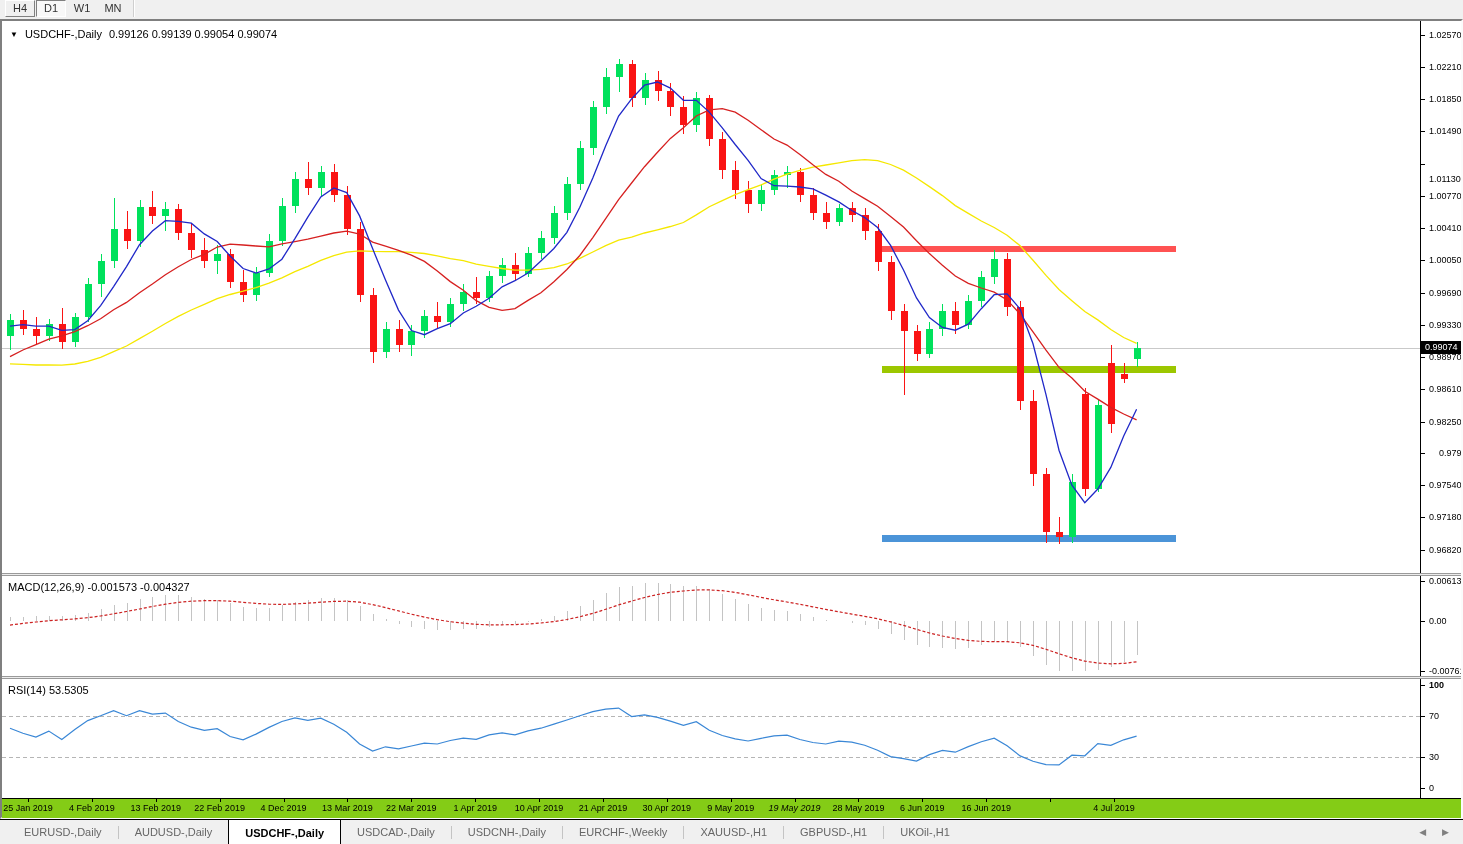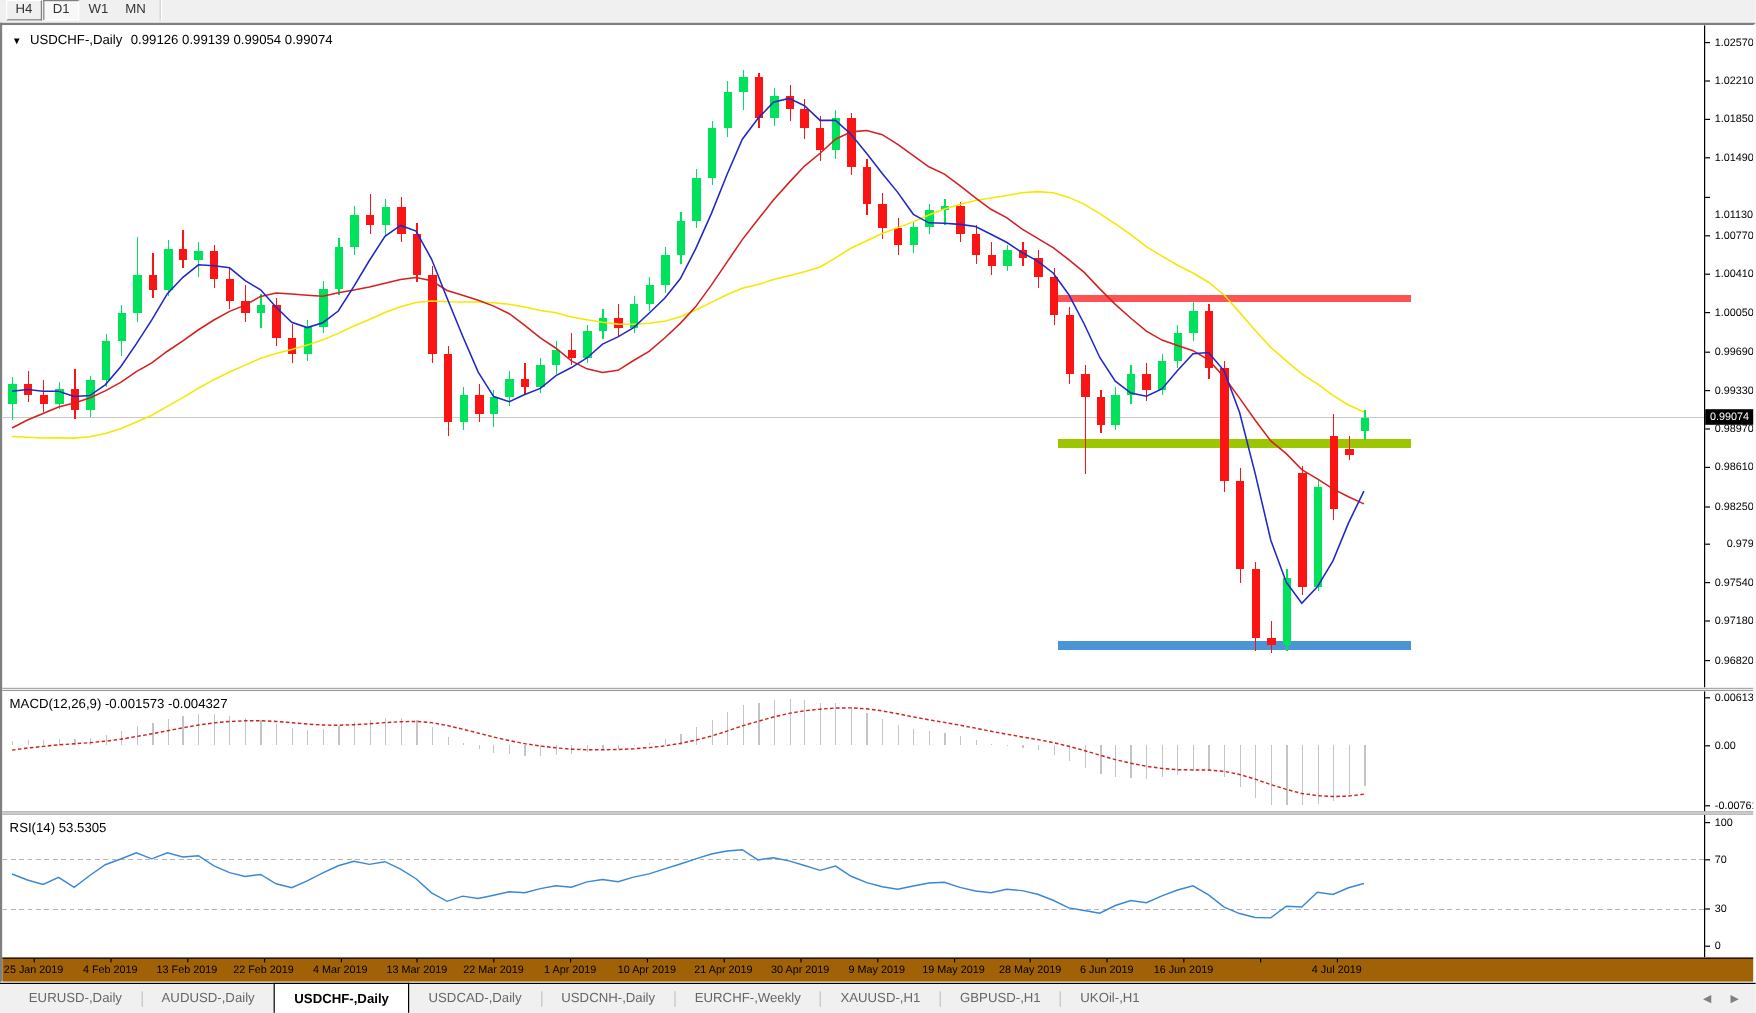--- a/index.html
+++ b/index.html
@@ -16,21 +16,21 @@
   #panel-rsi{height:119px}
   .splitter{height:3px;box-sizing:border-box;background:#ececec;border-top:1px solid #9a9a9a;border-bottom:1px solid #9a9a9a}
   .panel svg{position:absolute;top:0;left:0}
   .axis-line{position:absolute;top:0;bottom:0;left:1418px;width:1px;background:#000}
   .axis-label{position:absolute;left:1427px;font-size:9px;color:#000;line-height:11px;white-space:nowrap}
   .axis-tick{position:absolute;left:1419px;width:4px;height:1px;background:#000}
   .chart-title{position:absolute;top:7px;left:8px;font-size:11px;color:#000;display:flex;gap:7px;align-items:center}
   .collapse-marker{font-size:8px;color:#000}
   .ind-label{position:absolute;top:5px;left:6px;font-size:11px;color:#000}
   #price-badge{position:absolute;left:1419px;width:52px;height:13px;background:#000;color:#fff;font-size:9px;line-height:13px;padding-left:4px;box-sizing:border-box;z-index:5}
-  #date-axis{position:relative;height:19px;background:#a16207;border-top:1px solid #000}
+  #date-axis{position:relative;height:19px;background:#84cc16;border-top:1px solid #000}
   .date-label{position:absolute;top:4px;transform:translateX(-50%);font-size:9px;color:#000;white-space:nowrap}
   .date-tick{position:absolute;top:0;width:1px;height:3px;background:#000}
   .tabbar{position:absolute;left:0;right:0;bottom:0;height:25px;background:#f0f0f0;border-top:1px solid #000;display:flex;align-items:stretch;padding-left:8px;box-sizing:border-box}
   .tab{font-size:11px;color:#666;padding:6px 16px 0;white-space:nowrap;box-sizing:border-box}
   .tab.active{background:#fff;color:#000;font-weight:bold;border:1px solid #000;border-bottom:none;margin-top:-1px;padding-top:7px}
   .tab-sep{width:1px;background:#c4c4c4;margin:6px 0 5px}
   .tab-arrows{margin-left:auto;display:flex;align-items:center;gap:16px;padding-right:14px;color:#808080;font-size:9px}
 </style>
 </head>
 <body>
@@ -376,55 +376,55 @@
     </div>
   <div class="splitter"></div>
   <div class="panel" id="panel-rsi">
     <svg id="svg-rsi" width="1459" height="119">
         <line x1="0" y1="37.400000000000006" x2="1418" y2="37.400000000000006" stroke="#b5b5b5" stroke-width="1" stroke-dasharray="4 3" shape-rendering="crispEdges"></line>
         <line x1="0" y1="78.60000000000001" x2="1418" y2="78.60000000000001" stroke="#b5b5b5" stroke-width="1" stroke-dasharray="4 3" shape-rendering="crispEdges"></line>
         <path d="M8.0 49.3 L20.9 54.3 L33.9 58.0 L46.8 52.1 L59.8 60.5 L72.8 50.6 L85.7 41.6 L98.6 36.8 L111.6 31.6 L124.5 36.7 L137.5 31.7 L150.4 35.1 L163.4 34.1 L176.3 42.5 L189.3 48.2 L202.3 51.4 L215.2 49.7 L228.1 57.5 L241.1 60.8 L254.0 55.1 L267.0 48.4 L279.9 42.5 L292.9 38.8 L305.8 41.3 L318.8 39.1 L331.8 45.3 L344.7 53.3 L357.6 65.0 L370.6 72.1 L383.5 67.8 L396.5 69.8 L409.4 67.0 L422.4 64.1 L435.3 65.0 L448.3 61.5 L461.3 59.1 L474.2 60.3 L487.1 55.9 L500.1 53.9 L513.0 55.8 L526.0 51.9 L538.9 49.2 L551.9 45.1 L564.9 41.0 L577.8 36.7 L590.8 32.7 L603.7 30.1 L616.6 29.1 L629.6 37.6 L642.5 35.8 L655.5 38.4 L668.4 42.2 L681.4 46.3 L694.3 42.7 L707.3 51.2 L720.3 56.5 L733.2 59.9 L746.1 62.0 L759.1 59.3 L772.0 56.8 L785.0 56.2 L797.9 60.5 L810.9 63.5 L823.8 65.0 L836.8 62.1 L849.8 63.2 L862.7 66.2 L875.6 71.2 L888.6 77.6 L901.5 79.7 L914.5 82.0 L927.4 75.6 L940.4 71.4 L953.3 73.2 L966.3 67.6 L979.3 62.7 L992.2 59.2 L1005.1 66.7 L1018.1 76.9 L1031.0 82.3 L1044.0 85.6 L1057.0 85.9 L1069.9 76.2 L1082.8 76.8 L1095.8 64.6 L1108.8 66.4 L1121.7 60.8 L1134.6 57.2 " fill="none" stroke="#3A87D6" stroke-width="1.2"></path>
       </svg>
     <div class="axis-line"></div>
     <div class="ind-label">RSI(14) 53.5305</div>
-  <div class="axis-label" style="top: 1px;">100</div>
+  <div class="axis-label" style="top: 1px; font-weight: bold;">100</div>
       <div class="axis-tick" style="top: 6px;"></div>
       <div class="axis-label" style="top: 31.9px;">70</div>
       <div class="axis-tick" style="top: 36.9px;"></div>
       <div class="axis-label" style="top: 73.1px;">30</div>
       <div class="axis-tick" style="top: 78.1px;"></div>
       <div class="axis-label" style="top: 104px;">0</div>
       <div class="axis-tick" style="top: 109px;"></div>
     </div>
   <div id="date-axis">
       <div class="date-label" style="left: 26px;">25 Jan 2019</div>
       <div class="date-tick" style="left: 26px;"></div>
       <div class="date-label" style="left: 89.88px;">4 Feb 2019</div>
       <div class="date-tick" style="left: 89.88px;"></div>
       <div class="date-label" style="left: 153.76px;">13 Feb 2019</div>
       <div class="date-tick" style="left: 153.76px;"></div>
       <div class="date-label" style="left: 217.64px;">22 Feb 2019</div>
       <div class="date-tick" style="left: 217.64px;"></div>
-      <div class="date-label" style="left: 281.52px;">4 Mar 2019</div>
+      <div class="date-label" style="left: 281.52px;">4 Dec 2019</div>
       <div class="date-tick" style="left: 281.52px;"></div>
       <div class="date-label" style="left: 345.4px;">13 Mar 2019</div>
       <div class="date-tick" style="left: 345.4px;"></div>
       <div class="date-label" style="left: 409.28px;">22 Mar 2019</div>
       <div class="date-tick" style="left: 409.28px;"></div>
       <div class="date-label" style="left: 473.16px;">1 Apr 2019</div>
       <div class="date-tick" style="left: 473.16px;"></div>
       <div class="date-label" style="left: 537.04px;">10 Apr 2019</div>
       <div class="date-tick" style="left: 537.04px;"></div>
       <div class="date-label" style="left: 600.92px;">21 Apr 2019</div>
       <div class="date-tick" style="left: 600.92px;"></div>
       <div class="date-label" style="left: 664.8px;">30 Apr 2019</div>
       <div class="date-tick" style="left: 664.8px;"></div>
       <div class="date-label" style="left: 728.68px;">9 May 2019</div>
       <div class="date-tick" style="left: 728.68px;"></div>
-      <div class="date-label" style="left: 792.56px;">19 May 2019</div>
+      <div class="date-label" style="left: 792.56px; font-style: italic;">19 May 2019</div>
       <div class="date-tick" style="left: 792.56px;"></div>
       <div class="date-label" style="left: 856.44px;">28 May 2019</div>
       <div class="date-tick" style="left: 856.44px;"></div>
       <div class="date-label" style="left: 920.32px;">6 Jun 2019</div>
       <div class="date-tick" style="left: 920.32px;"></div>
       <div class="date-label" style="left: 984.2px;">16 Jun 2019</div>
       <div class="date-tick" style="left: 984.2px;"></div>
       <div class="date-label" style="left: 1053px; margin-top: 20px;">25 Jun 2019</div>
       <div class="date-tick" style="left: 1048.08px;"></div>
       <div class="date-label" style="left: 1111.96px;">4 Jul 2019</div>

